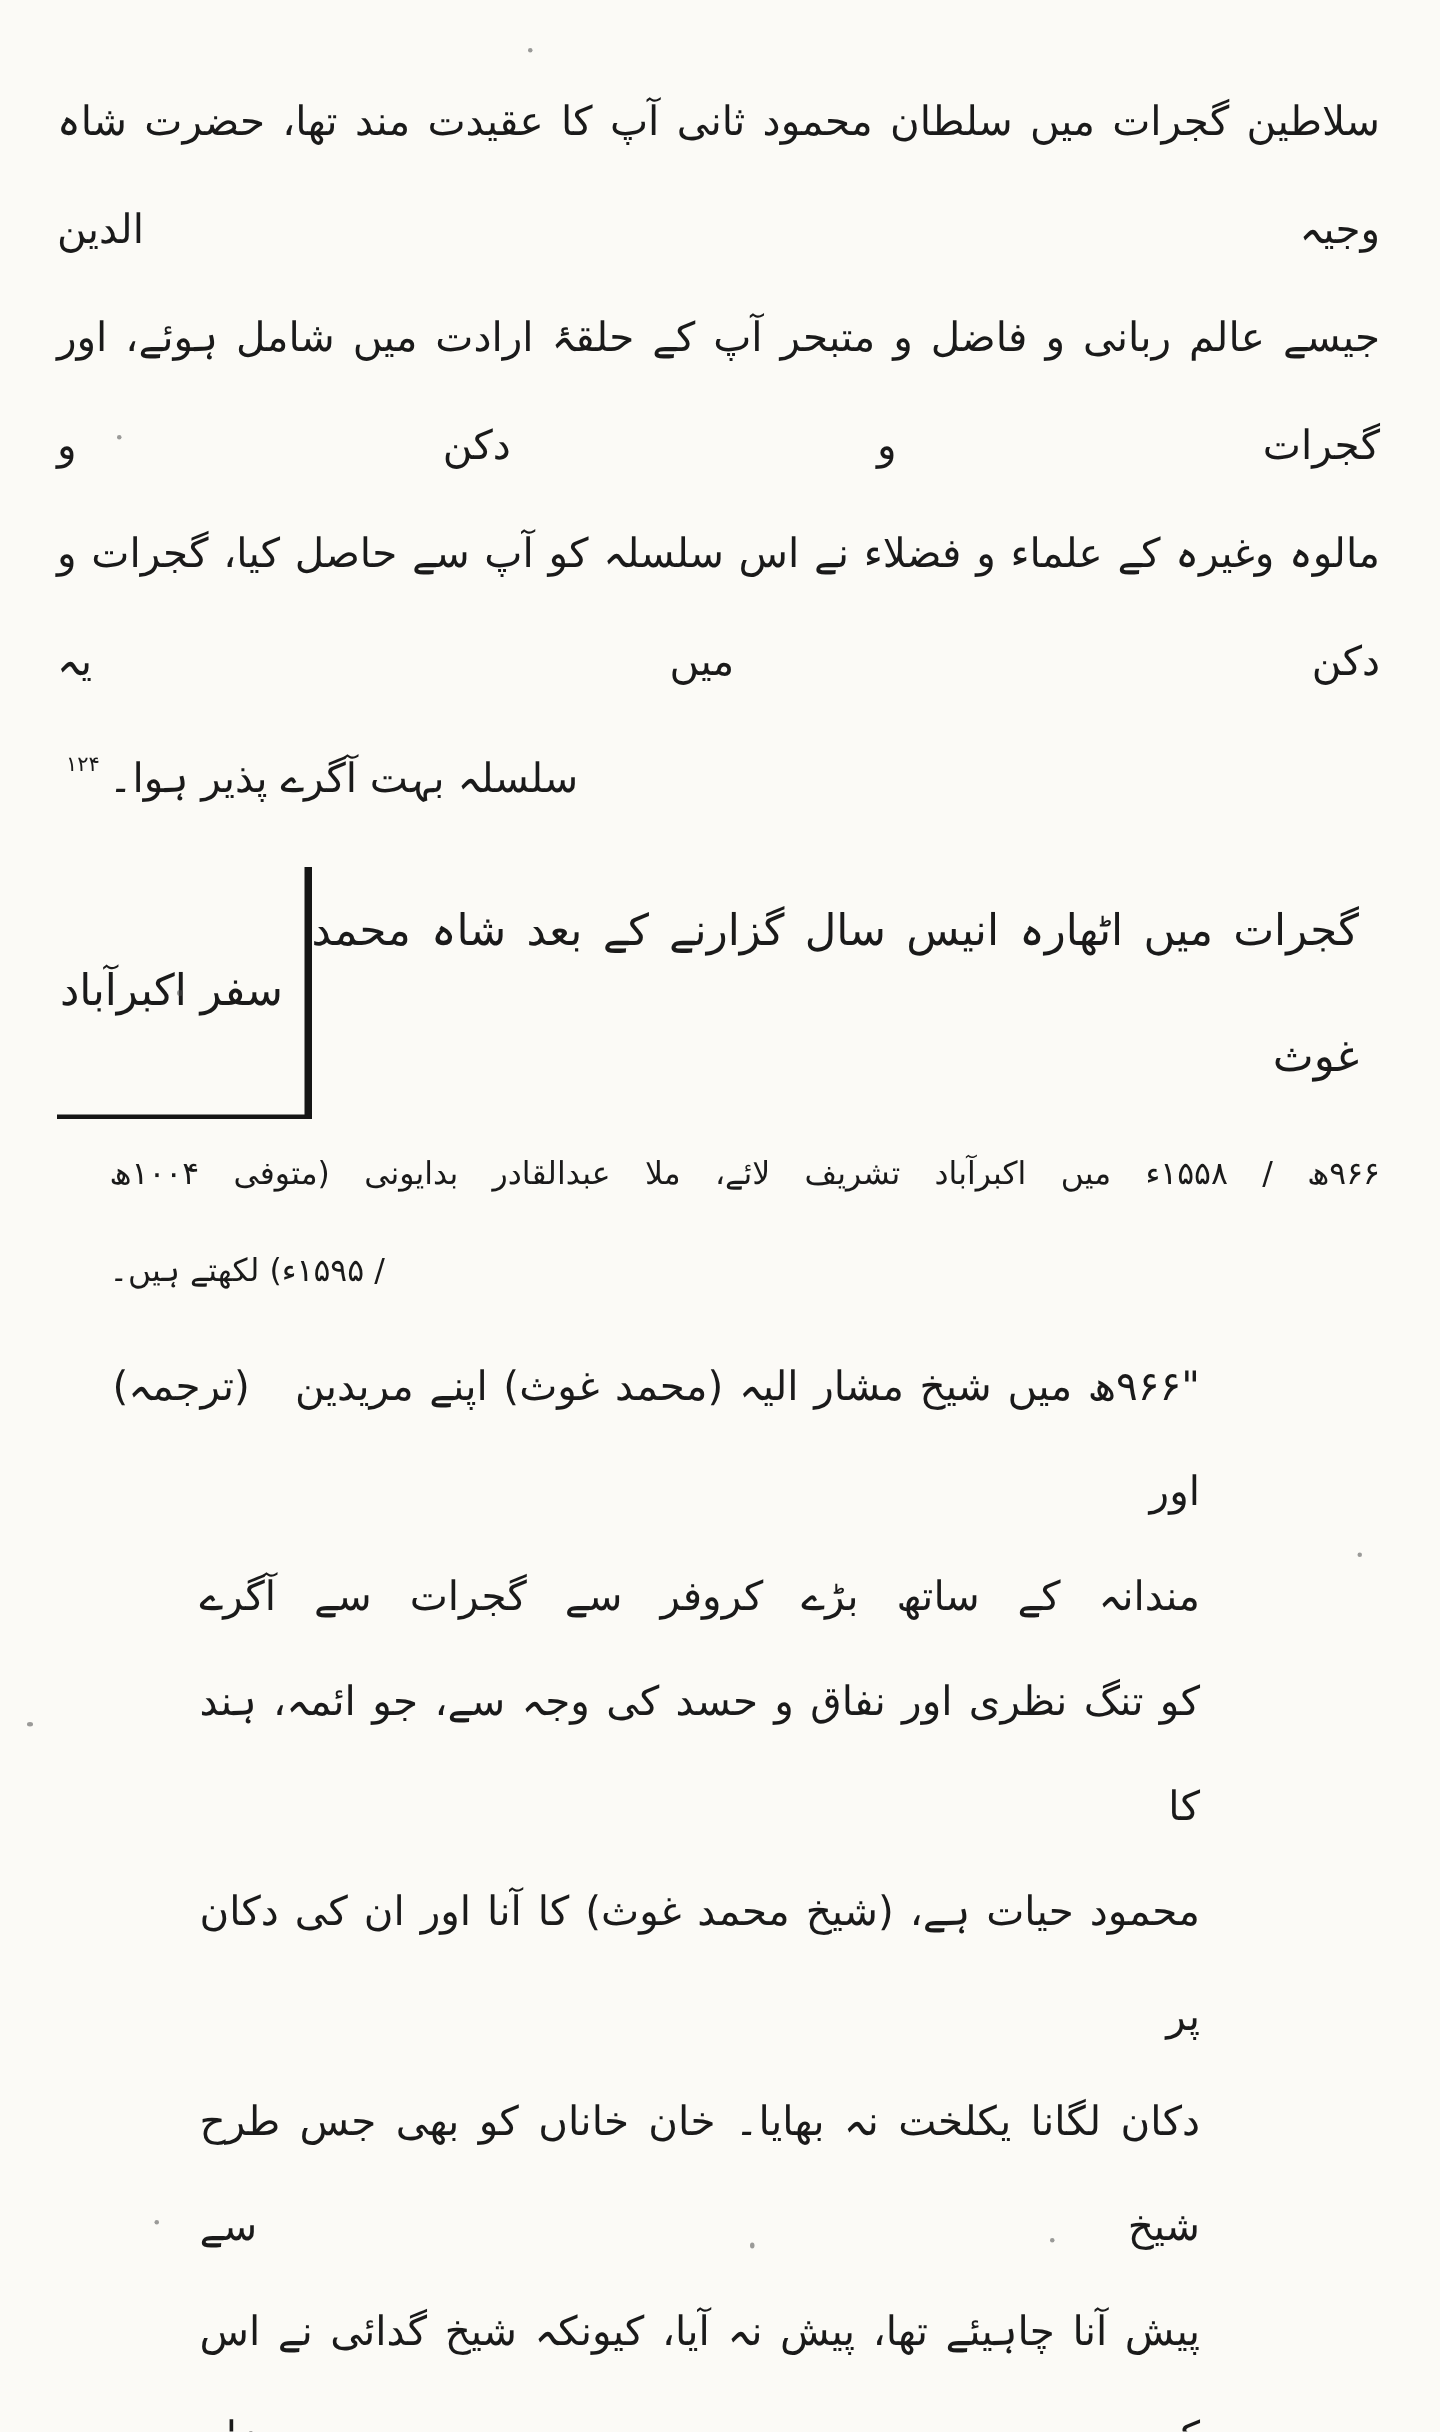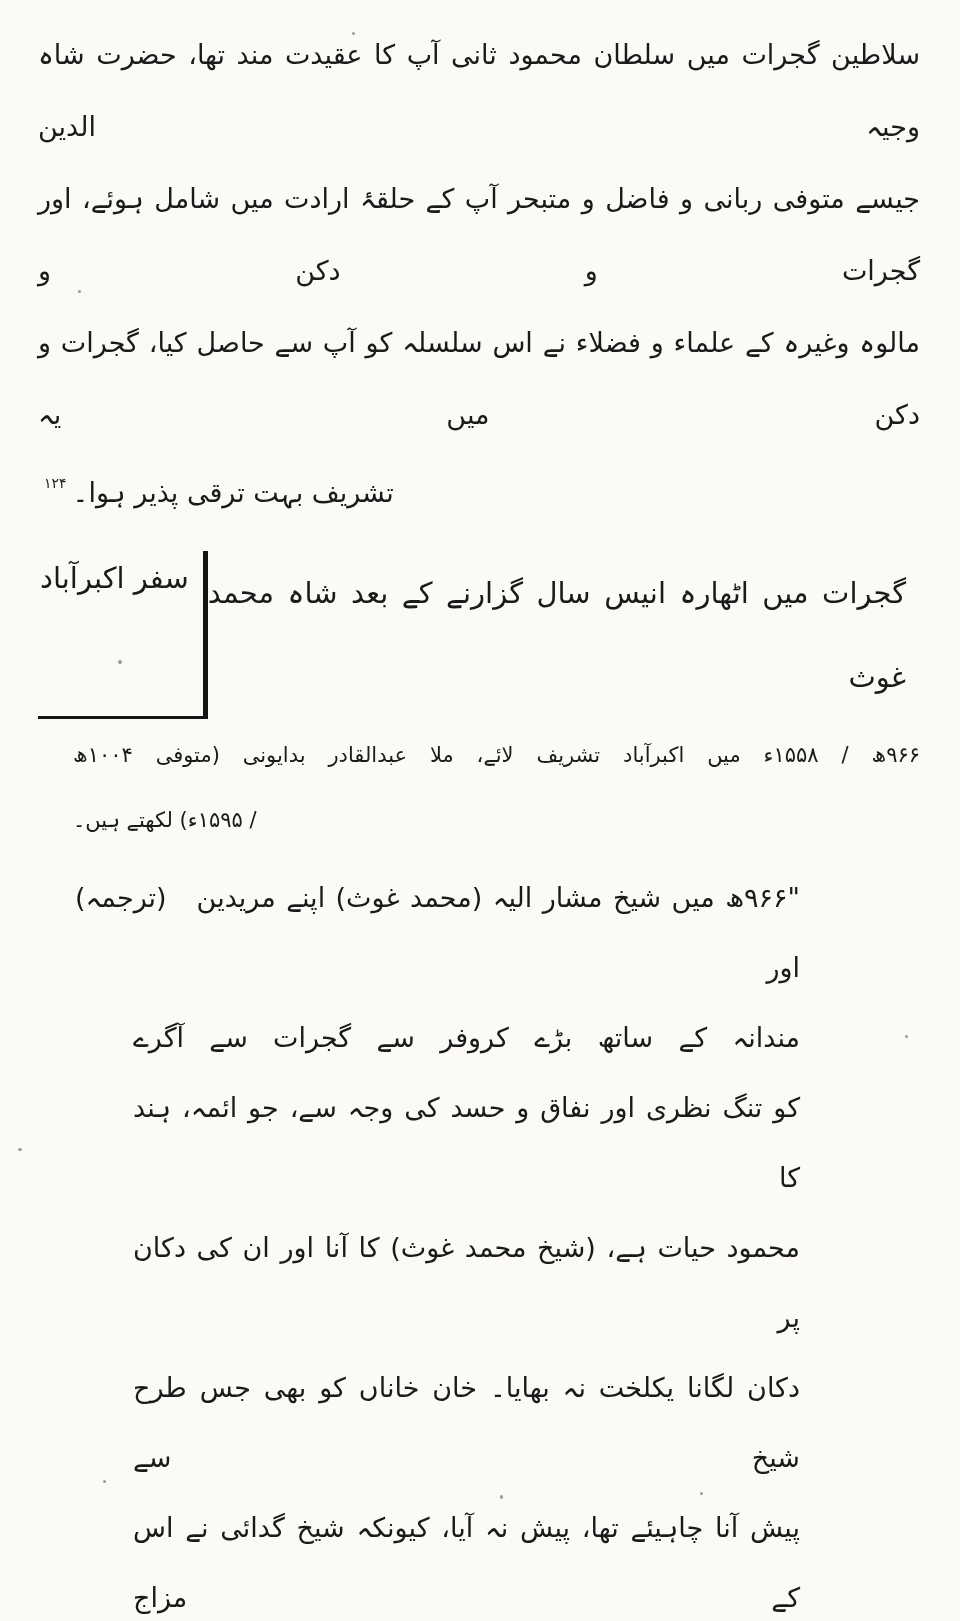--- a/index.html
+++ b/index.html
@@ -6,21 +6,21 @@
   body{
     width:960px;height:1621px;
     background:#fbfaf6;
     overflow:hidden;
     position:relative;
     font-family:"DejaVu Sans", sans-serif;
   }
   .page{
     box-sizing:border-box;
     width:960px;height:1445px;
-    padding:19px 40px 0 38px;
+    padding:46px 40px 0 38px;
     position:relative;
   }
   .urdu{
     direction:rtl;
     unicode-bidi:plaintext;
     color:#1a1a1a;
     font-family:"DejaVu Sans", sans-serif;
   }
   .intro-line{
     font-size:27px;
@@ -46,21 +46,21 @@
     align-items:stretch;
     margin-top:22px;
   }
   .heading-box{
     flex:0 0 auto;
     border-right:5px solid #151515;
     border-bottom:3px solid #151515;
     padding:10px 14px 12px 2px;
     font-size:29px;
     display:flex;
-    align-items:flex-start;
+    align-items:center;
   }
   .section-first-line{
     flex:1 1 auto;
     font-size:29px;
     line-height:84px;
     text-align:justify;
     text-align-last:justify;
     padding-right:14px;
   }
   .section-line{
@@ -96,24 +96,24 @@
     opacity:.55;
   }
 </style>
 </head>
 <body style="background: rgb(251, 250, 246);">
 
 <div class="page">
 
   <div>
     <div class="urdu intro-line">سلاطین گجرات میں سلطان محمود ثانی آپ کا عقیدت مند تھا، حضرت شاہ وجیہ الدین</div>
-    <div class="urdu intro-line">جیسے متوفی ربانی و فاضل و متبحر آپ کے حلقۂ ارادت میں شامل ہوئے، اور گجرات و دکن و</div>
+    <div class="urdu intro-line">جیسے عالم ربانی و فاضل و متبحر آپ کے حلقۂ ارادت میں شامل ہوئے، اور گجرات و دکن و</div>
     <div class="urdu intro-line">مالوہ وغیرہ کے علماء و فضلاء نے اس سلسلہ کو آپ سے حاصل کیا، گجرات و دکن میں یہ</div>
     <div class="urdu intro-line short">
-      <span>تشریف بہت ترقی پذیر ہوا۔</span><sup class="fn">۱۲۴</sup>
+      <span>سلسلہ بہت آگرے پذیر ہوا۔</span><sup class="fn">۱۲۴</sup>
     </div>
   </div>
 
   <div class="section-row">
     <div class="heading-box urdu">
       <span>سفر اکبرآباد</span>
     </div>
     <div class="urdu section-first-line">گجرات میں اٹھارہ انیس سال گزارنے کے بعد شاہ محمد غوث</div>
   </div>
   <div class="urdu section-line">۹۶۶ھ / ۱۵۵۸ء میں اکبرآباد تشریف لائے، ملا عبدالقادر بدایونی (متوفی ۱۰۰۴ھ</div>

